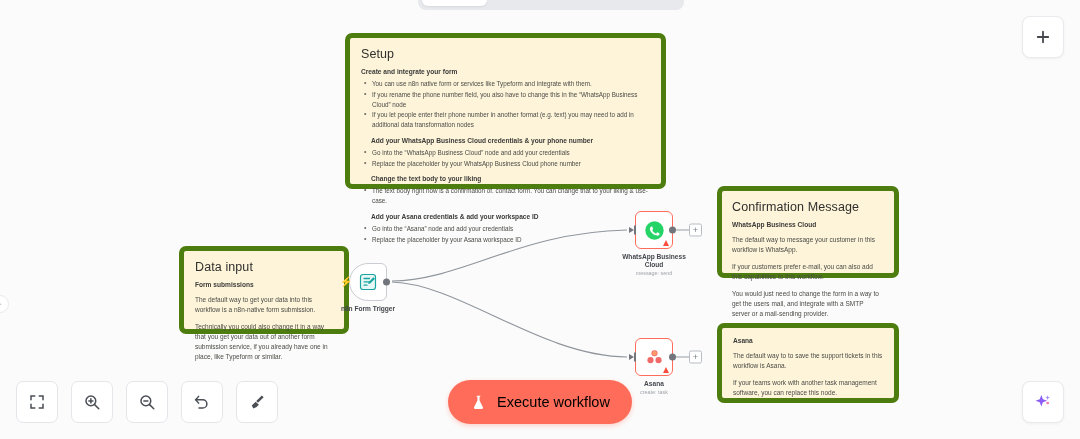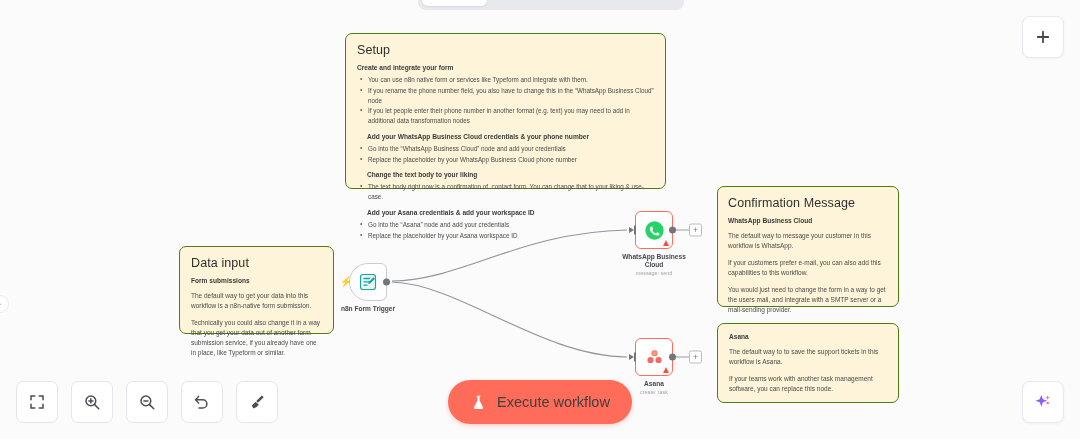--- a/index.html
+++ b/index.html
@@ -25,21 +25,21 @@
     font-size:12.5px;color:#9a9fa6;
     padding:6px 16px;border-radius:6px;
     white-space:nowrap;
   }
   .tab.active{background:#fff;color:#2d3035;box-shadow:0 1px 2px rgba(0,0,0,.08);}
 
   
   .note{
     position:absolute;
     background:#fdf4da;
-    border:1px solid #4d7c0f;
+    border:5px solid #4d7c0f;
     border-radius:7px;
     padding:9px 11px 11px 11px;
     box-sizing:border-box;
     color:#3b3b38;
     box-shadow:0 0 0 1px rgba(255,255,255,.6);
   }
   .note h2{
     margin:0 0 7px 0;
     font-size:12.5px;font-weight:400;color:#2f2f2d;
     letter-spacing:.1px;
@@ -59,22 +59,22 @@
     font-size:6.3px;line-height:1.55;color:#4a4a45;
     position:relative;margin-bottom:1px;
   }
   .note li:before{
     content:"•";position:absolute;left:-8px;top:-1px;color:#6b6b63;font-size:7px;
   }
   .note .sub{margin-left:10px;}
   .note .sub h3{margin-top:6px;}
 
   #note-setup{left:345px;top:33px;width:321px;height:156px;}
-  #note-data-input{left:179px;top:246px;width:155px;height:88px;}
-  #note-confirmation{left:717px;top:186px;width:182px;height:121px;padding-left:10px;}
+  #note-data-input{left:179px;top:246px;width:170px;height:88px;}
+  #note-confirmation{left:717px;top:186px;width:182px;height:92px;padding-left:10px;}
   #note-task{left:717px;top:323px;width:182px;height:80px;}
 
   
   .node{position:absolute;}
   .node-box{
     width:38px;height:38px;box-sizing:border-box;
     background:#fff;border:1.4px solid #c9ccd1;border-radius:6px;
     display:flex;align-items:center;justify-content:center;
     position:relative;
   }
@@ -121,21 +121,21 @@
   }
 
   #node-trigger{left:349px;top:263px;}
   #node-whatsapp{left:635px;top:211px;}
   #node-asana{left:635px;top:338px;}
 
   
   #execute-btn{
     position:absolute;left:448px;top:380px;width:184px;height:44px;
     background:#ff6d5a;border-radius:22px;border:none;
-    color:#404040;font-size:14.5px;font-family:"Liberation Sans",sans-serif;
+    color:#000000;font-size:14.5px;font-family:"Liberation Sans",sans-serif;
     display:flex;align-items:center;justify-content:center;gap:10px;
     cursor:pointer;box-shadow:0 2px 5px rgba(255,109,90,.28);
   }
 
   
   #toolbar{position:absolute;left:16px;top:381px;display:flex;gap:13px;}
   .tool-btn{
     width:42px;height:42px;background:#fff;border:1px solid #e4e6ea;border-radius:7px;
     display:flex;align-items:center;justify-content:center;cursor:pointer;
     box-sizing:border-box;

